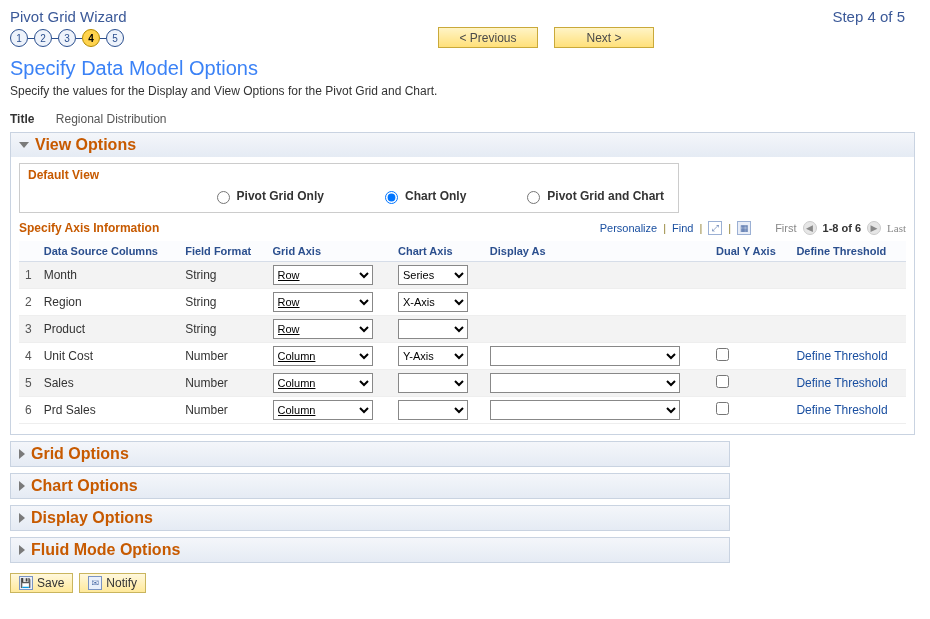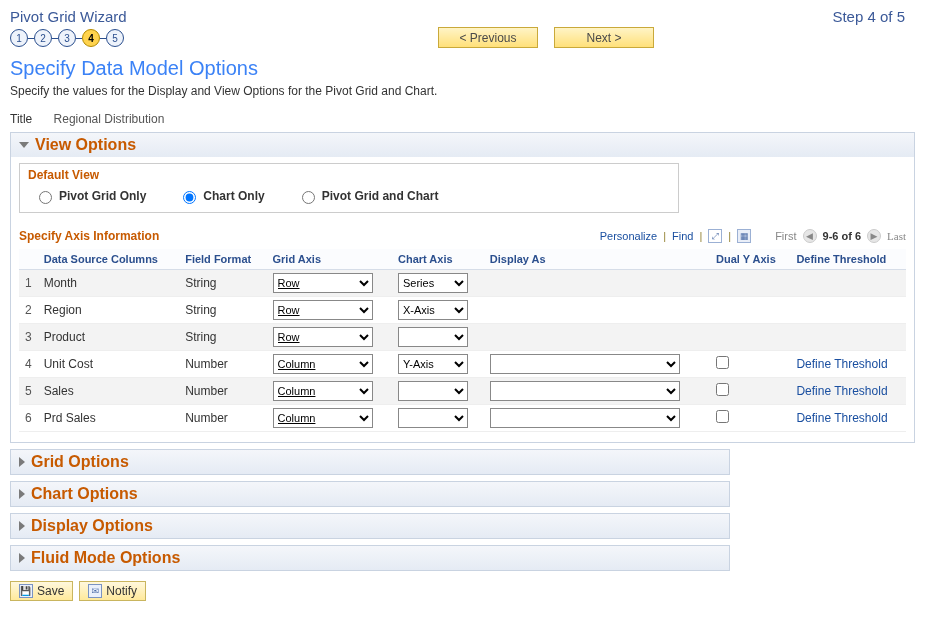--- a/index.html
+++ b/index.html
@@ -74,21 +74,21 @@
     margin: 10px 0 4px;
   }
   .subtitle {
     font-size: 12px;
     color: #333;
     margin-bottom: 14px;
   }
   .title-line {
     margin-bottom: 6px;
   }
-  .title-line .lbl { font-weight: normal; margin-right: 18px;}
+  .title-line .lbl { font-weight: bold; margin-right: 18px;}
   .title-line .val { color: #555;}
   .section {
     border: 1px solid #c9d3e1;
     margin-bottom: 6px;
     width: 905px;
   }
   .section-header {
     background: linear-gradient(#f4f6fa, #e5ebf4);
     padding: 3px 8px;
     color: #c75a00;
@@ -111,26 +111,27 @@
     padding: 0 0 8px 0;
     width: 660px;
   }
   .dv-title{
     color:#c75a00;
     font-weight:bold;
     padding:4px 8px 6px;
   }
   .dv-row{
     display:flex;
-    gap:32px;
+    gap:56px;
     padding:0 14px;
     align-items:center;
+    justify-content:flex-end;
   }
   .dv-opt{ display:flex; align-items:center; gap:4px; font-weight:bold; color:#333;}
-  .axis-block{ margin-top:16px; position:relative;}
+  .axis-block{ margin-top:8px; position:relative;}
   .axis-head{
     color:#c75a00;
     font-weight:bold;
     font-size:12px;
     margin-bottom:6px;
   }
   .tools{
     position:absolute;
     right:0;
     top:0;
@@ -268,21 +269,21 @@
         <a>Personalize</a>
         <span class="sep">|</span>
         <a>Find</a>
         <span class="sep">|</span>
         <span class="icon-btn zoom">⤢</span>
         <span class="sep">|</span>
         <span class="icon-btn">▦</span>
         <span class="page-nav">
           <span style="color:#888;">First</span>
           <span class="nav-arrow">◀</span>
-          <span style="font-weight:bold;">9-6 of 6</span>
+          <span style="font-weight:bold;">1-8 of 6</span>
           <span class="nav-arrow">▶</span>
           <span style="color:#888;font-family:Liberation Serif, serif;">Last</span>
         </span>
       </div>
 
       <table class="axis">
         <thead>
           <tr>
             <th class="idx"></th>
             <th>Data Source Columns</th>

